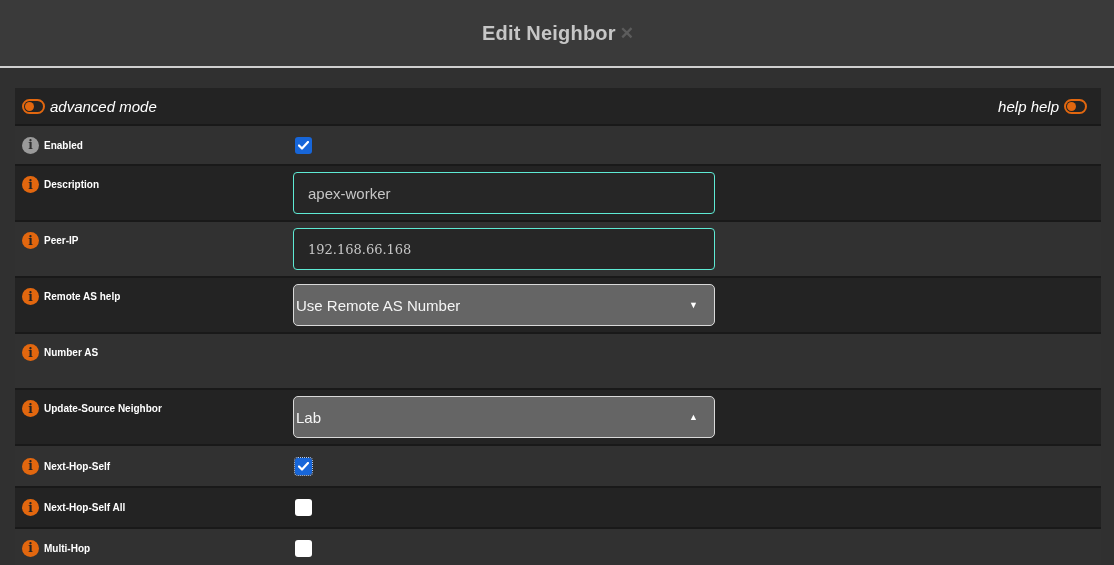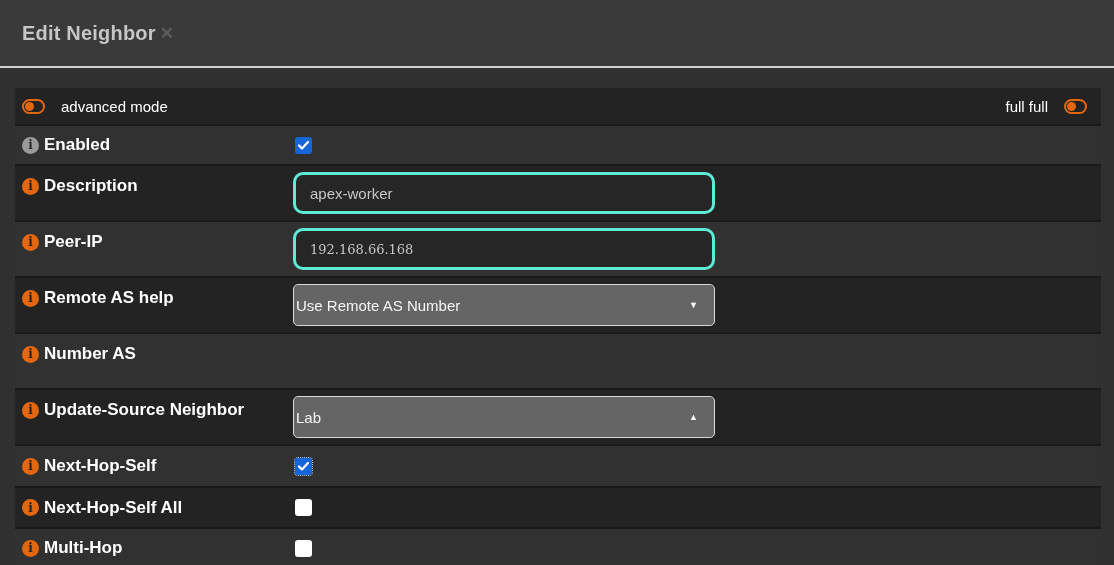--- a/index.html
+++ b/index.html
@@ -8,21 +8,21 @@
     font-family:"Liberation Sans", sans-serif;
     background:#303030;
     color:#fff;
   }
   .modal { width:1114px; height:565px; display:flex; flex-direction:column; }
 
   
   .modal-header {
     height:68px; background:#3a3a3a;
     border-bottom:2px solid #cfcfcf;
-    display:flex; align-items:center; justify-content:flex-start;
+    display:flex; align-items:center; justify-content:center;
     padding:0 16px 0 22px; flex:0 0 auto;
   }
   .modal-title { font-size:20px; font-weight:bold; color:#c6c6c6; letter-spacing:.2px; }
   .close-btn {
     background:none; border:none; color:#5c5c5c; font-size:17px; font-weight:bold;
     cursor:pointer; line-height:1; padding:2px 4px; font-family:"Liberation Sans",sans-serif;
   }
 
   
   .modal-body { flex:1 1 auto; background:#303030; padding:20px 13px 0 15px; }
@@ -37,21 +37,21 @@
   .row.light { background:#313131; }
 
   .row-adv   { height:38px; }
   .row-check { height:40px; }
   .row-check-lg { height:42px; }
   .row-check-md { height:41px; }
   .row-input { height:56px; }
 
   .label-cell { width:271px; display:flex; align-items:center; gap:5px; flex:0 0 auto; }
   .row-input .label-cell { align-self:flex-start; padding-top:10px; }
-  .field-label { font-size:17px; font-weight:bold; color:#ffffff; }
+  .field-label { font-size:10px; font-weight:bold; color:#ffffff; }
 
   
   .info-icon {
     width:17px; height:17px; border-radius:50%;
     background:#e2670f; color:#232323;
     display:inline-flex; align-items:center; justify-content:center;
     font-family:"DejaVu Serif", serif; font-weight:bold; font-style:normal;
     font-size:12px; line-height:1; flex:0 0 auto; cursor:pointer;
   }
   .info-icon.gray { background:#9a9a9a; color:#2e2e2e; }
@@ -60,27 +60,27 @@
   .toggle {
     display:inline-block; width:23px; height:15px;
     border:2px solid #e2670f; border-radius:8px; position:relative;
     cursor:pointer; flex:0 0 auto;
   }
   .toggle::after {
     content:""; position:absolute; left:1px; top:1px;
     width:9px; height:9px; border-radius:50%; background:#e2670f;
   }
   .toolbar-row { justify-content:space-between; padding-right:14px; }
-  .toolbar-left, .toolbar-right { display:flex; align-items:center; gap:16px; }
+  .toolbar-left, .toolbar-right { display:flex; align-items:center; gap:5px;font-style:italic; }
   .toolbar-text { font-size:15px; color:#fff; }
 
   
   .text-input {
     width:422px; height:42px; background:#262626;
-    border:3px solid #5eead4; border-radius:10px;
+    border:1px solid #5eead4; border-radius:4px;
     color:#c6c6c6; font-size:15px; padding:0 14px;
     font-family:"Liberation Sans", sans-serif; outline:none;
   }
   .text-input.serif { font-family:"DejaVu Serif", serif; font-size:13px; }
 
   
   .select {
     width:422px; height:42px; background:#656565;
     border:1px solid #d9d9d9; border-radius:5px;
     display:flex; align-items:center; justify-content:space-between;
@@ -111,21 +111,21 @@
 
   <div class="modal-body">
     <div class="form-table">
 
       <div class="row dark row-adv toolbar-row">
         <div class="toolbar-left">
           <span class="toggle"></span>
           <span class="toolbar-text">advanced mode</span>
         </div>
         <div class="toolbar-right">
-          <span class="toolbar-text">full full</span>
+          <span class="toolbar-text">help help</span>
           <span class="toggle"></span>
         </div>
       </div>
 
       <div class="row light row-check">
         <div class="label-cell">
           <span class="info-icon gray">i</span>
           <span class="field-label">Enabled</span>
         </div>
         <span class="checkbox checked">

